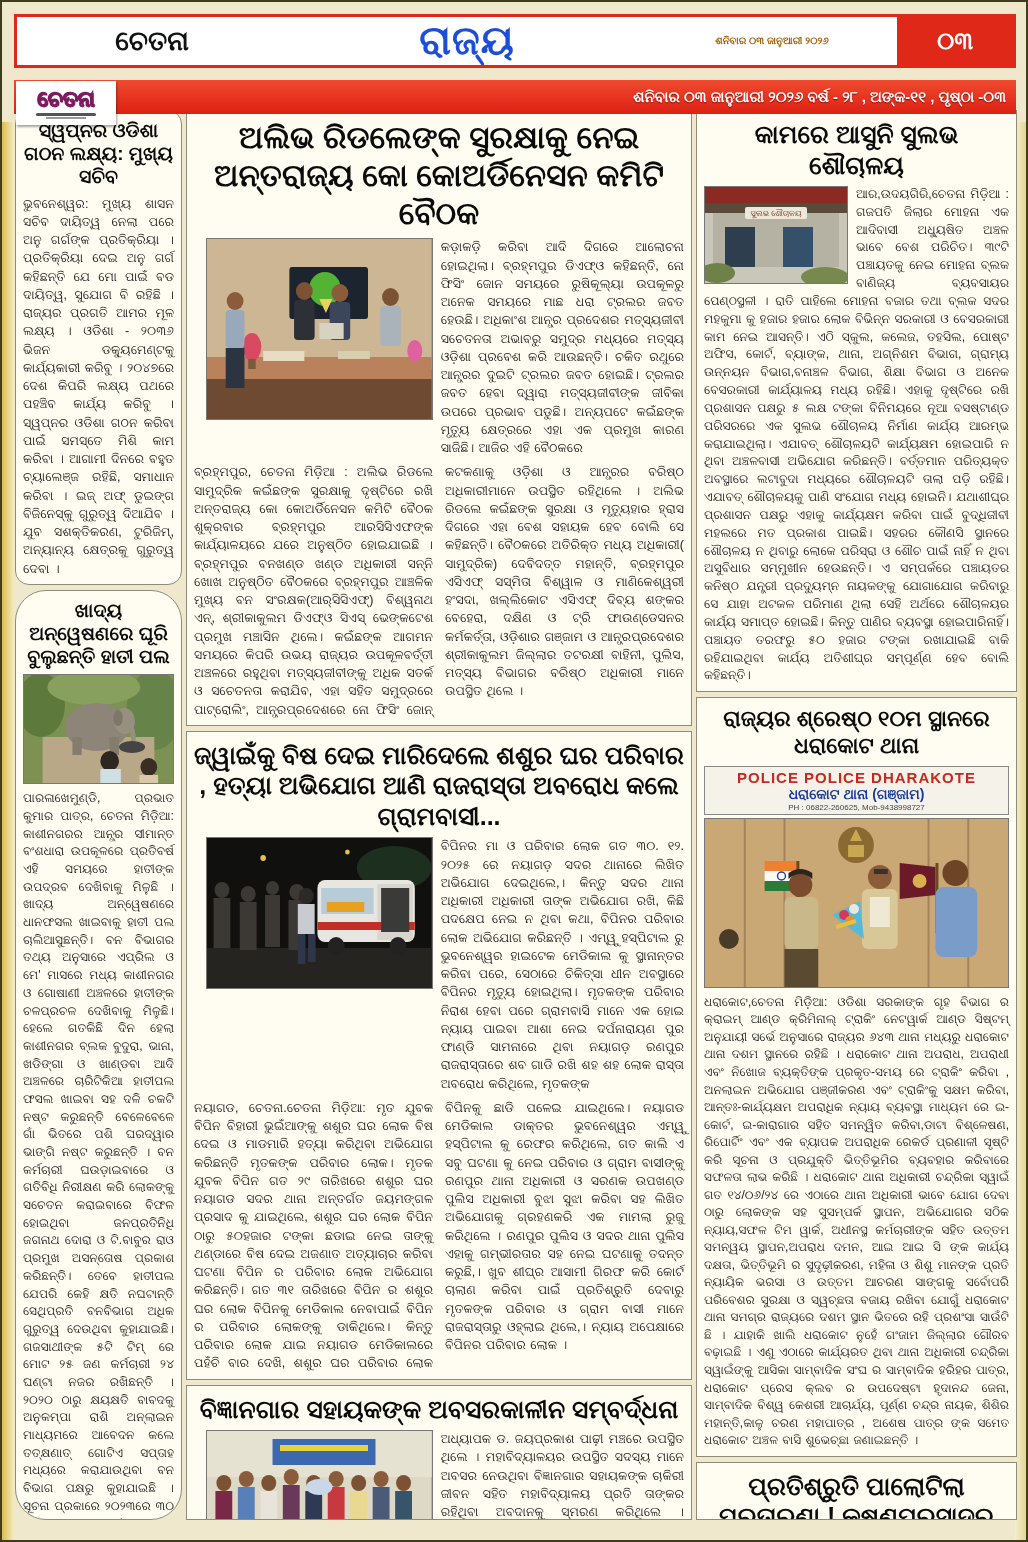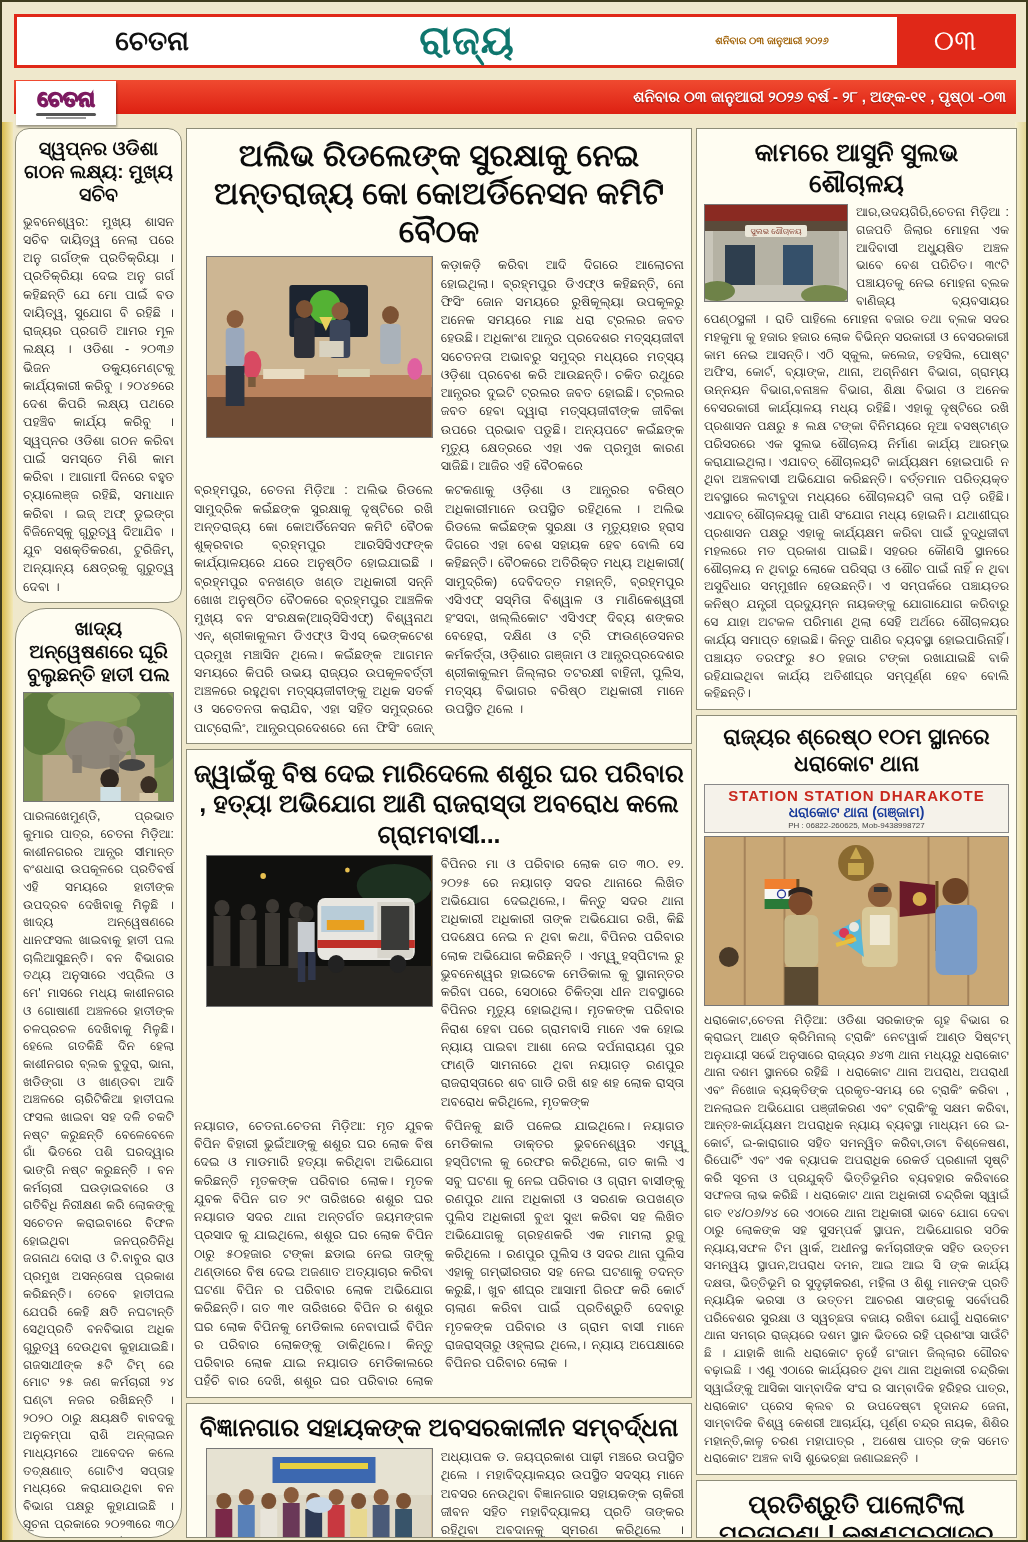--- a/index.html
+++ b/index.html
@@ -8,39 +8,39 @@
         background:#efe8cc;border:2px solid #3f3c1e;box-sizing:border-box;overflow:hidden;}
   .side-strip{position:absolute;top:120px;bottom:0;width:11px;
         background:linear-gradient(90deg,#d9bc4e,#f2e8b8);z-index:0;}
   .side-strip.left{left:0;}
   .side-strip.right{right:0;background:linear-gradient(270deg,#e4d694,#f4eecf);}
 
   
   #header-box{position:absolute;left:12px;top:12px;width:1002px;height:54px;
         background:#ffffff;border:3px solid #e02818;box-sizing:border-box;display:flex;align-items:center;}
   .hdr-paper{width:270px;text-align:center;font-size:27px;font-weight:bold;color:#111;}
-  .hdr-section{flex:1;text-align:center;font-size:40px;font-weight:bold;color:#0f766e;letter-spacing:1px;}
+  .hdr-section{flex:1;text-align:center;font-size:40px;font-weight:bold;color:#1d4ed8;letter-spacing:1px;}
   .hdr-date{width:250px;text-align:center;font-size:10px;font-weight:bold;color:#a16207;}
   .hdr-pageno{width:116px;height:100%;background:#e02818;color:#fff;display:flex;
-        align-items:center;justify-content:center;font-size:28px;font-weight:normal;}
+        align-items:center;justify-content:center;font-size:24px;font-weight:bold;}
 
   
   #red-banner{position:absolute;left:12px;top:78px;width:1002px;height:34px;
         background:linear-gradient(180deg,#f04a30,#dd2012);display:flex;align-items:center;z-index:2;}
   #banner-text{flex:1;text-align:right;color:#ffffff;font-weight:bold;font-size:15px;padding-right:10px;
         text-shadow:0 1px 1px #8a0a00;}
   #logo-box{position:absolute;left:2px;top:1px;width:100px;height:44px;background:#ffffff;
         box-shadow:1px 2px 2px rgba(0,0,0,.35);display:flex;flex-direction:column;align-items:center;justify-content:center;}
   #logo-text{font-size:21px;font-weight:bold;color:#f2c21c;-webkit-text-stroke:1.1px #7c1a62;
         text-shadow:1px 1px 0 #7c1a62;}
   .logo-sub{width:60px;height:3px;background:#555;margin-top:2px;border-radius:2px;}
   .logo-sub2{width:40px;height:2px;background:#999;margin-top:1px;}
 
   
-  .col{position:absolute;top:126px;display:flex;flex-direction:column;gap:5px;height:1410px;overflow:hidden;z-index:1;}
+  .col{position:absolute;top:108px;display:flex;flex-direction:column;gap:5px;height:1410px;overflow:hidden;z-index:1;}
   #col-left{left:13px;width:167px;}
   #col-center{left:184px;width:506px;}
   #col-right{left:694px;width:321px;}
 
   .article{background:#fffdf2;border:1px solid #8d8c78;box-sizing:border-box;padding:6px 7px;overflow:hidden;}
   .article.rounded{border-radius:14px;border-width:1.5px;}
   .headline{font-weight:bold;color:#0b0b0b;text-align:center;line-height:1.22;margin:2px 0 6px 0;}
   .hl-xl{font-size:31px;}
   .hl-lg{font-size:25px;}
   .hl-md{font-size:22px;}
@@ -257,21 +257,21 @@
           <ellipse cx="12" cy="86" rx="18" ry="10" fill="#6e8248"></ellipse>
           <ellipse cx="120" cy="90" rx="24" ry="10" fill="#77894e"></ellipse>
         </svg>
       </div>
       <div class="bodytext" style="font-size:12.3px;">ଆର,ଉଦୟଗିରି,ଚେତନା ମିଡ଼ିଆ : ଗଜପତି ଜିଲାର ମୋହନା ଏକ ଆଦିବାସୀ ଅଧ୍ୟୁଷିତ ଅଞ୍ଚଳ ଭାବେ ବେଶ ପରିଚିତ। ୩୯ଟି ପଞ୍ଚାୟତକୁ ନେଇ ମୋହନା ବ୍ଲକ ବାଣିଜ୍ୟ ବ୍ୟବସାୟର ପେଣ୍ଠସ୍ଥଳୀ । ରାତି ପାହିଲେ ମୋହନା ବଜାର ତଥା ବ୍ଲକ ସଦର ମହକୁମା କୁ ହଜାର ହଜାର ଲୋକ ବିଭିନ୍ନ ସରକାରୀ ଓ ବେସରକାରୀ କାମ ନେଇ ଆସନ୍ତି। ଏଠି ସ୍କୁଲ, କଲେଜ, ତହସିଲ, ପୋଷ୍ଟ ଅଫିସ, କୋର୍ଟ, ବ୍ୟାଙ୍କ, ଥାନା, ଅଗ୍ନିଶମ ବିଭାଗ, ଗ୍ରାମ୍ୟ ଉନ୍ନୟନ ବିଭାଗ,ବନାଞ୍ଚଳ ବିଭାଗ, ଶିକ୍ଷା ବିଭାଗ ଓ ଅନେକ ବେସରକାରୀ କାର୍ଯ୍ୟାଳୟ ମଧ୍ୟ ରହିଛି। ଏହାକୁ ଦୃଷ୍ଟିରେ ରଖି ପ୍ରଶାସନ ପକ୍ଷରୁ ୫ ଲକ୍ଷ ଟଙ୍କା ବିନିମୟରେ ନୂଆ ବସଷ୍ଟାଣ୍ଡ ପରିସରରେ ଏକ ସୁଲଭ ଶୌଚାଳୟ ନିର୍ମାଣ କାର୍ଯ୍ୟ ଆରମ୍ଭ କରାଯାଇଥିଲା। ଏଯାବତ୍ ଶୌଚାଳୟଟି କାର୍ଯ୍ୟକ୍ଷମ ହୋଇପାରି ନ ଥିବା ଅଞ୍ଚଳବାସୀ ଅଭିଯୋଗ କରିଛନ୍ତି। ବର୍ତ୍ତମାନ ପରିତ୍ୟକ୍ତ ଅବସ୍ଥାରେ ଲଟାବୁଦା ମଧ୍ୟରେ ଶୌଚାଳୟଟି ତାଲା ପଡ଼ି ରହିଛି। ଏଯାବତ୍ ଶୌଚାଳୟକୁ ପାଣି ସଂଯୋଗ ମଧ୍ୟ ହୋଇନି। ଯଥାଶୀଘ୍ର ପ୍ରଶାସନ ପକ୍ଷରୁ ଏହାକୁ କାର୍ଯ୍ୟକ୍ଷମ କରିବା ପାଇଁ ବୁଦ୍ଧିଜୀବୀ ମହଲରେ ମତ ପ୍ରକାଶ ପାଇଛି। ସହରର କୌଣସି ସ୍ଥାନରେ ଶୌଚାଳୟ ନ ଥିବାରୁ ଲୋକେ ପରିସ୍ରା ଓ ଶୌଚ ପାଇଁ ନାହିଁ ନ ଥିବା ଅସୁବିଧାର ସମ୍ମୁଖୀନ ହେଉଛନ୍ତି। ଏ ସମ୍ପର୍କରେ ପଞ୍ଚାୟତର କନିଷ୍ଠ ଯନ୍ତ୍ରୀ ପ୍ରଦ୍ୟୁମ୍ନ ନାୟକଙ୍କୁ ଯୋଗାଯୋଗ କରିବାରୁ ସେ ଯାହା ଅଟକଳ ପରିମାଣ ଥିଲା ସେହି ଅର୍ଥରେ ଶୌଚାଳୟର କାର୍ଯ୍ୟ ସମାପ୍ତ ହୋଇଛି। କିନ୍ତୁ ପାଣିର ବ୍ୟବସ୍ଥା ହୋଇପାରିନାହିଁ। ପଞ୍ଚାୟତ ତରଫରୁ ୫୦ ହଜାର ଟଙ୍କା ରଖାଯାଇଛି ବାକି ରହିଯାଇଥିବା କାର୍ଯ୍ୟ ଅତିଶୀଘ୍ର ସମ୍ପୂର୍ଣ୍ଣ ହେବ ବୋଲି କହିଛନ୍ତି।</div>
     </div>
 
     <div class="article">
       <div class="headline hl-md">ରାଜ୍ୟର ଶ୍ରେଷ୍ଠ ୧୦ମ ସ୍ଥାନରେ ଧରାକୋଟ ଥାନା</div>
       <div class="sign-board">
-        <div class="sign-l1">STATION STATION  DHARAKOTE</div>
+        <div class="sign-l1">POLICE POLICE  DHARAKOTE</div>
         <div class="sign-l2">ଧରାକୋଟ ଥାନା (ଗଞ୍ଜାମ)</div>
         <div class="sign-l3">PH : 06822-260625, Mob-9438998727</div>
       </div>
       <div class="phototile fullphoto" style="height:168px;">
         <svg viewBox="0 0 305 168" preserveAspectRatio="none">
           <rect width="305" height="168" fill="#c9a876"></rect>
           <g stroke="#a5835a" stroke-width="2">
             <line x1="40" y1="0" x2="40" y2="168"></line>
               <line x1="80" y1="0" x2="80" y2="168"></line>
             <line x1="225" y1="0" x2="225" y2="168"></line>

